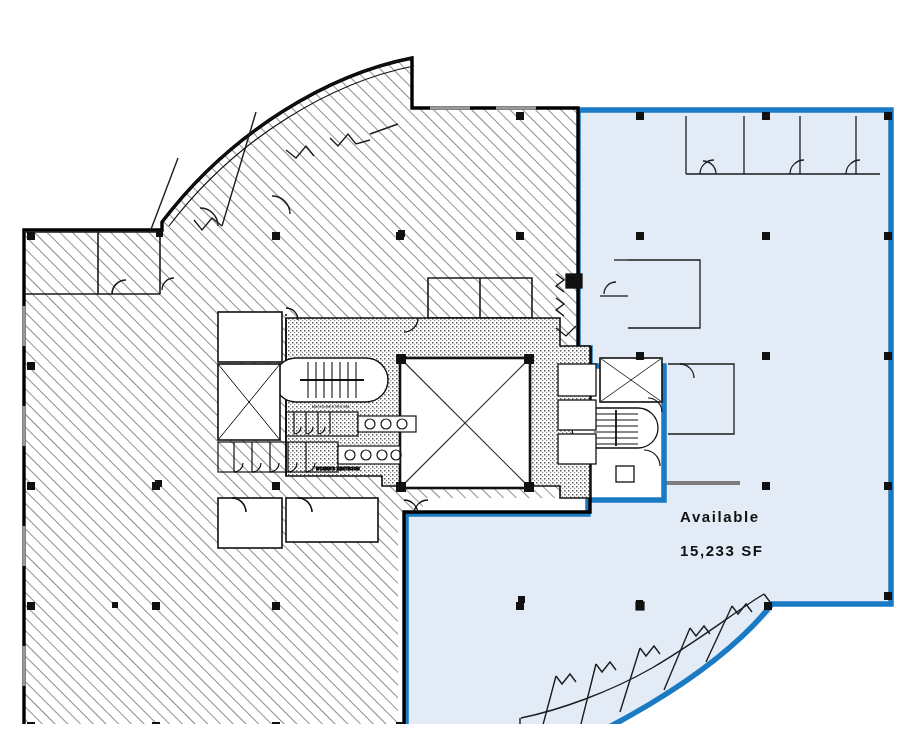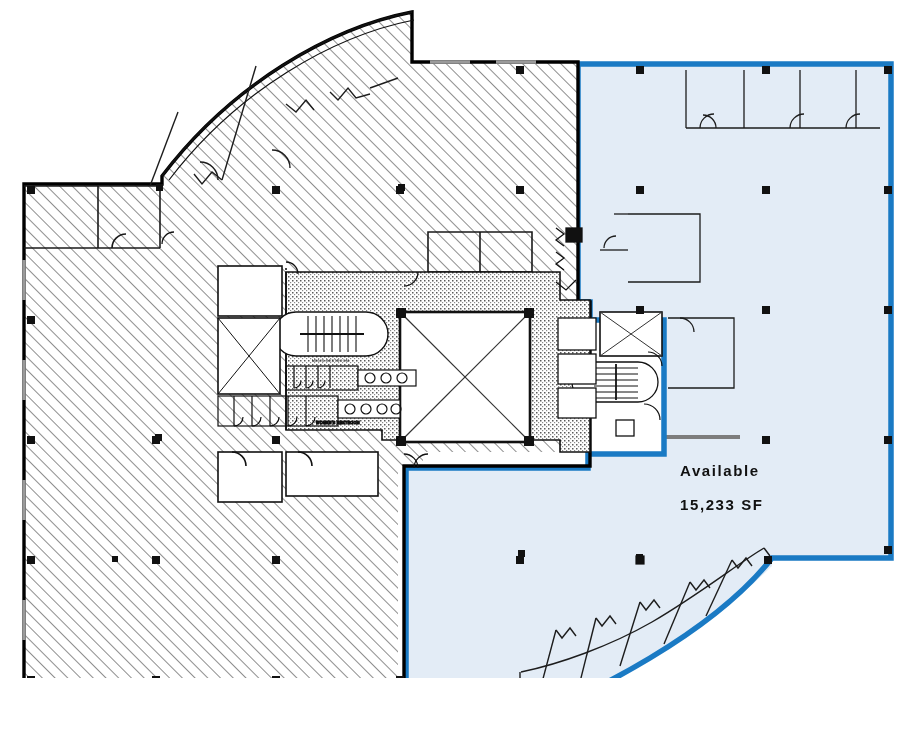--- a/index.html
+++ b/index.html
@@ -1,17 +1,17 @@
 <!DOCTYPE html>
 <html><head>
 <meta charset="utf-8">
 <style>
   html,body{margin:0;padding:0;background:#ffffff;}
   body{font-family:"Liberation Sans",sans-serif;}
-  #plan-root{position:relative;width:921px;height:678px;background:#ffffff;overflow:hidden;}
+  #plan-root{position:relative;width:921px;height:678px;background:#ffffff;overflow:hidden;margin-top:46px;}
   #plan-svg{display:block;width:921px;height:752px;}
   .lbl{font-family:"Liberation Sans",sans-serif;font-weight:bold;fill:#111111;}
   .lbl-avail{font-size:15px;letter-spacing:1.6px;}
   .lbl-sf{font-size:15px;letter-spacing:1.6px;}
   .tiny{font-size:3.6px;letter-spacing:.3px;fill:#222;font-family:"Liberation Sans",sans-serif;}
 </style>
 </head>
 <body>
 
 <div id="plan-root">

